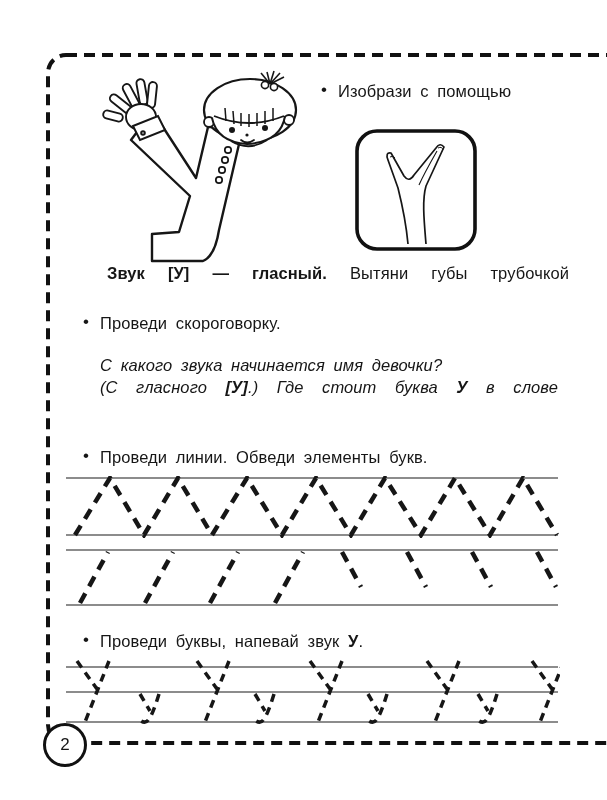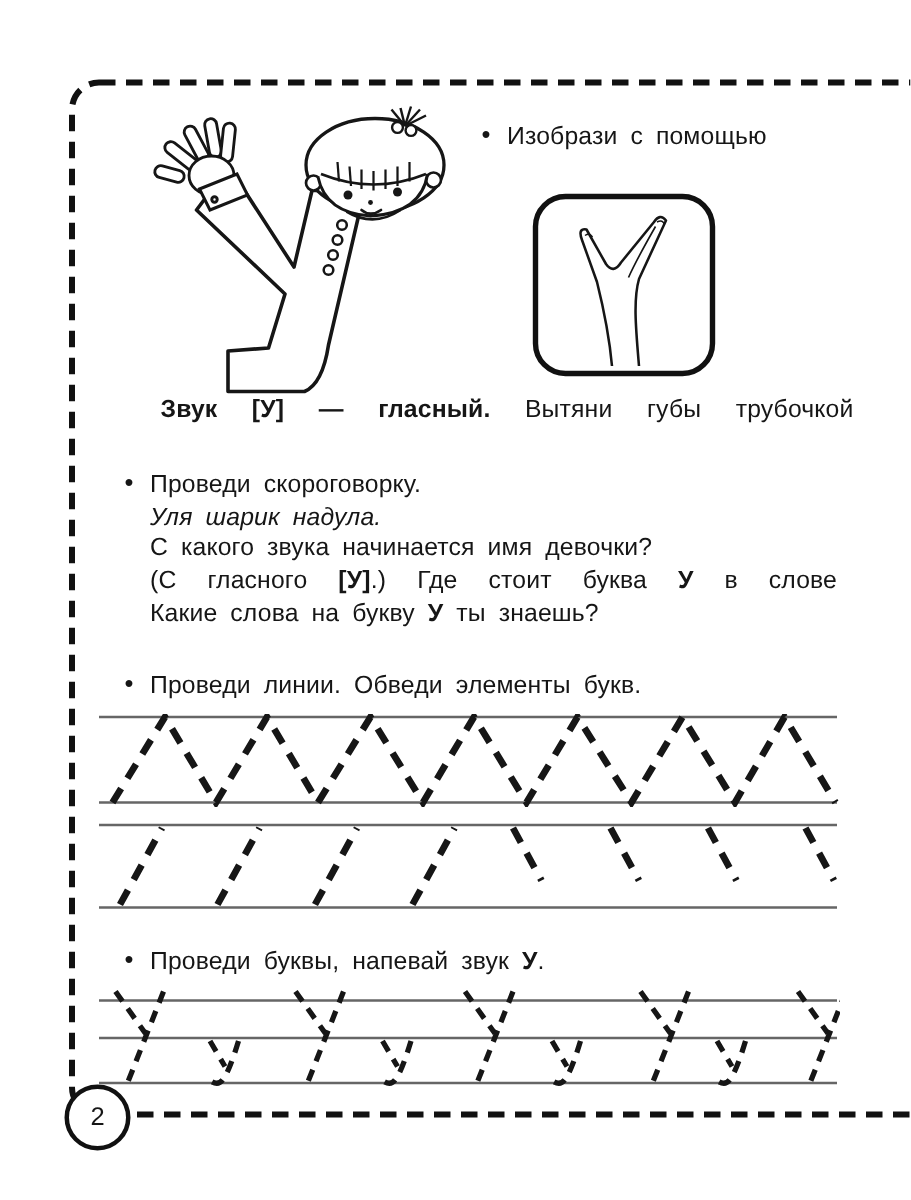--- a/index.html
+++ b/index.html
@@ -105,27 +105,25 @@
   <path d="M84,20 q4,-2 5,2" fill="none" stroke="#161616" stroke-width="1"></path>
 </svg>
 
 <div class="abs txt" style="left:92px;top:262px;width:477px;">
   <div class="just indent"><b>Звук [У] — гласный.</b><span> Вытяни губы трубочкой</span></div>
 </div>
 
 <div class="abs txt" style="left:100px;top:312px;width:458px;">
   <span class="dot">•</span>
   <div>Проведи скороговорку.</div>
-  <div class="it">Уля шарик надула.</div>
 </div>
 
-<div class="abs txt" style="left:100px;top:354px;width:458px;">
+<div class="abs txt" style="left:100px;top:354px;width:458px;font-style:italic;">
   <div>С какого звука начинается имя девочки?</div>
   <div class="just"><span>(С гласного </span><b>[У]</b><span>.) Где стоит буква </span><b>У</b><span> в слове</span></div>
-  <div><span>Какие слова на букву </span><b>У</b><span> ты знаешь?</span></div>
 </div>
 
 <div class="abs txt" style="left:100px;top:446px;width:458px;">
   <span class="dot">•</span>
   <div>Проведи линии. Обведи элементы букв.</div>
 </div>
 
 <svg class="abs" style="left:66px;top:476px;" width="494" height="62" viewBox="0 0 494 62">
   <line x1="0" y1="2" x2="492" y2="2" stroke="#666" stroke-width="1.6"></line>
   <line x1="0" y1="59" x2="492" y2="59" stroke="#666" stroke-width="1.6"></line>

